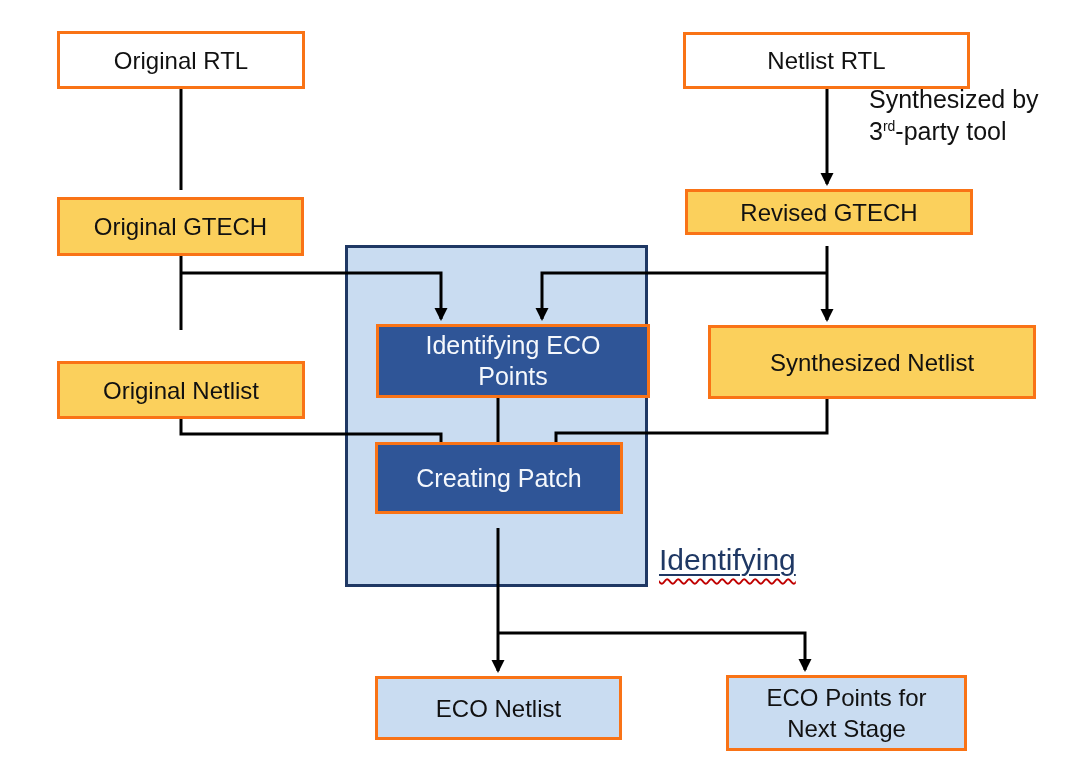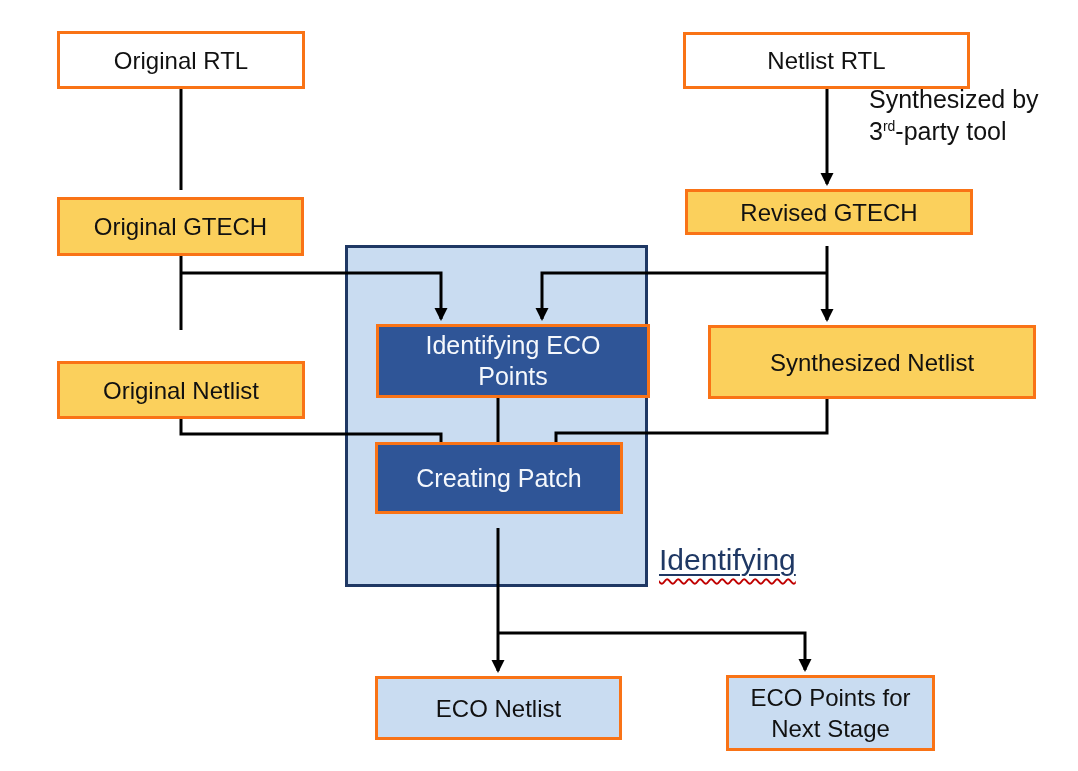--- a/index.html
+++ b/index.html
@@ -50,21 +50,21 @@
   }
   #box-original-rtl      { left:57px;  top:31px;  width:248px; height:58px; }
   #box-revised-rtl       { left:683px; top:32px;  width:287px; height:57px; }
   #box-original-gtech    { left:57px;  top:197px; width:247px; height:59px; }
   #box-revised-gtech     { left:685px; top:189px; width:288px; height:46px; }
   #box-original-netlist  { left:57px;  top:328px; width:248px; height:58px;margin-top:33px; }
   #box-synthesized-netlist{ left:686px; top:325px; width:328px; height:74px;margin-left:22px; }
   #box-identifying       { left:376px; top:324px; width:274px; height:74px; padding:0 10px;}
   #box-creating          { left:375px; top:442px; width:248px; height:72px;text-align:right; }
   #box-eco-netlist       { left:375px; top:676px; width:247px; height:64px; }
-  #box-eco-points        { left:726px; top:675px; width:209px; height:76px; padding:0 12px;}
+  #box-eco-points        { left:726px; top:675px; width:241px; height:76px; padding:0 12px;}
   #connector-svg{
     position:absolute; left:0; top:0; width:1078px; height:771px;
     z-index:2;
   }
   #annotation{
     position:absolute;
     left:869px; top:83px;
     font-size:25px;
     line-height:32px;
     color:#111111;

